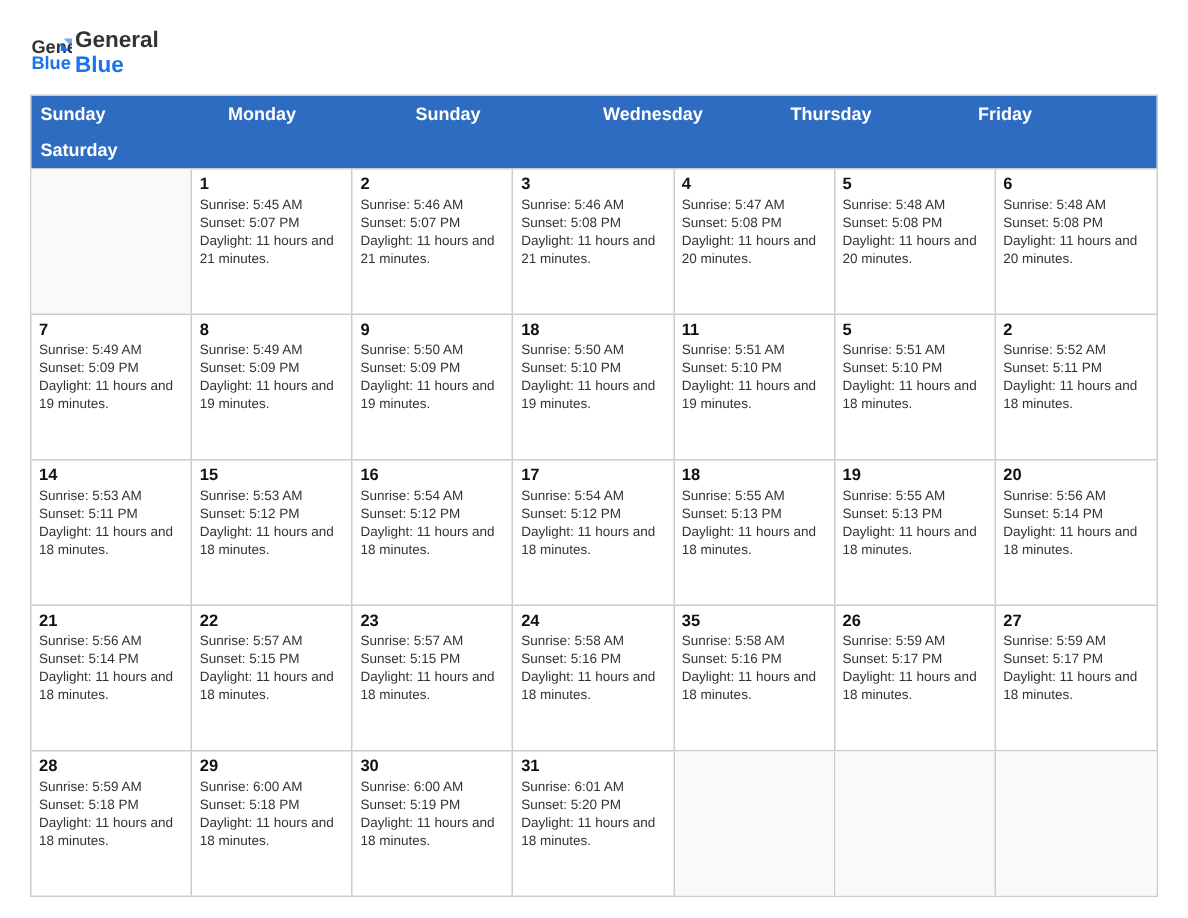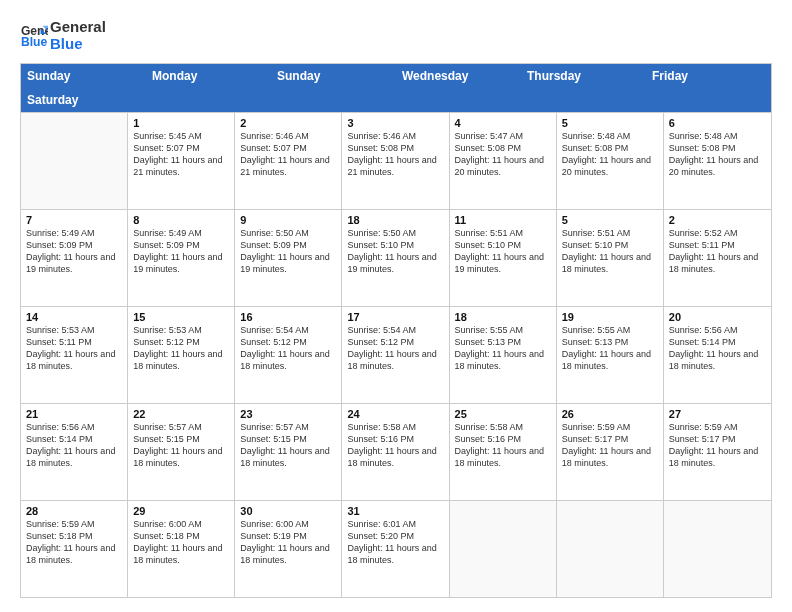--- a/index.html
+++ b/index.html
@@ -236,21 +236,21 @@
           </div>
           <div class="cal-cell">
             <span class="cell-day">23</span>
             <div class="cell-info">Sunrise: 5:57 AM<br>Sunset: 5:15 PM<br>Daylight: 11 hours and 18 minutes.</div>
           </div>
           <div class="cal-cell">
             <span class="cell-day">24</span>
             <div class="cell-info">Sunrise: 5:58 AM<br>Sunset: 5:16 PM<br>Daylight: 11 hours and 18 minutes.</div>
           </div>
           <div class="cal-cell">
-            <span class="cell-day">25</span>
+            <span class="cell-day">35</span>
             <div class="cell-info">Sunrise: 5:58 AM<br>Sunset: 5:16 PM<br>Daylight: 11 hours and 18 minutes.</div>
           </div>
           <div class="cal-cell">
             <span class="cell-day">26</span>
             <div class="cell-info">Sunrise: 5:59 AM<br>Sunset: 5:17 PM<br>Daylight: 11 hours and 18 minutes.</div>
           </div>
           <div class="cal-cell">
             <span class="cell-day">27</span>
             <div class="cell-info">Sunrise: 5:59 AM<br>Sunset: 5:17 PM<br>Daylight: 11 hours and 18 minutes.</div>
           </div>

